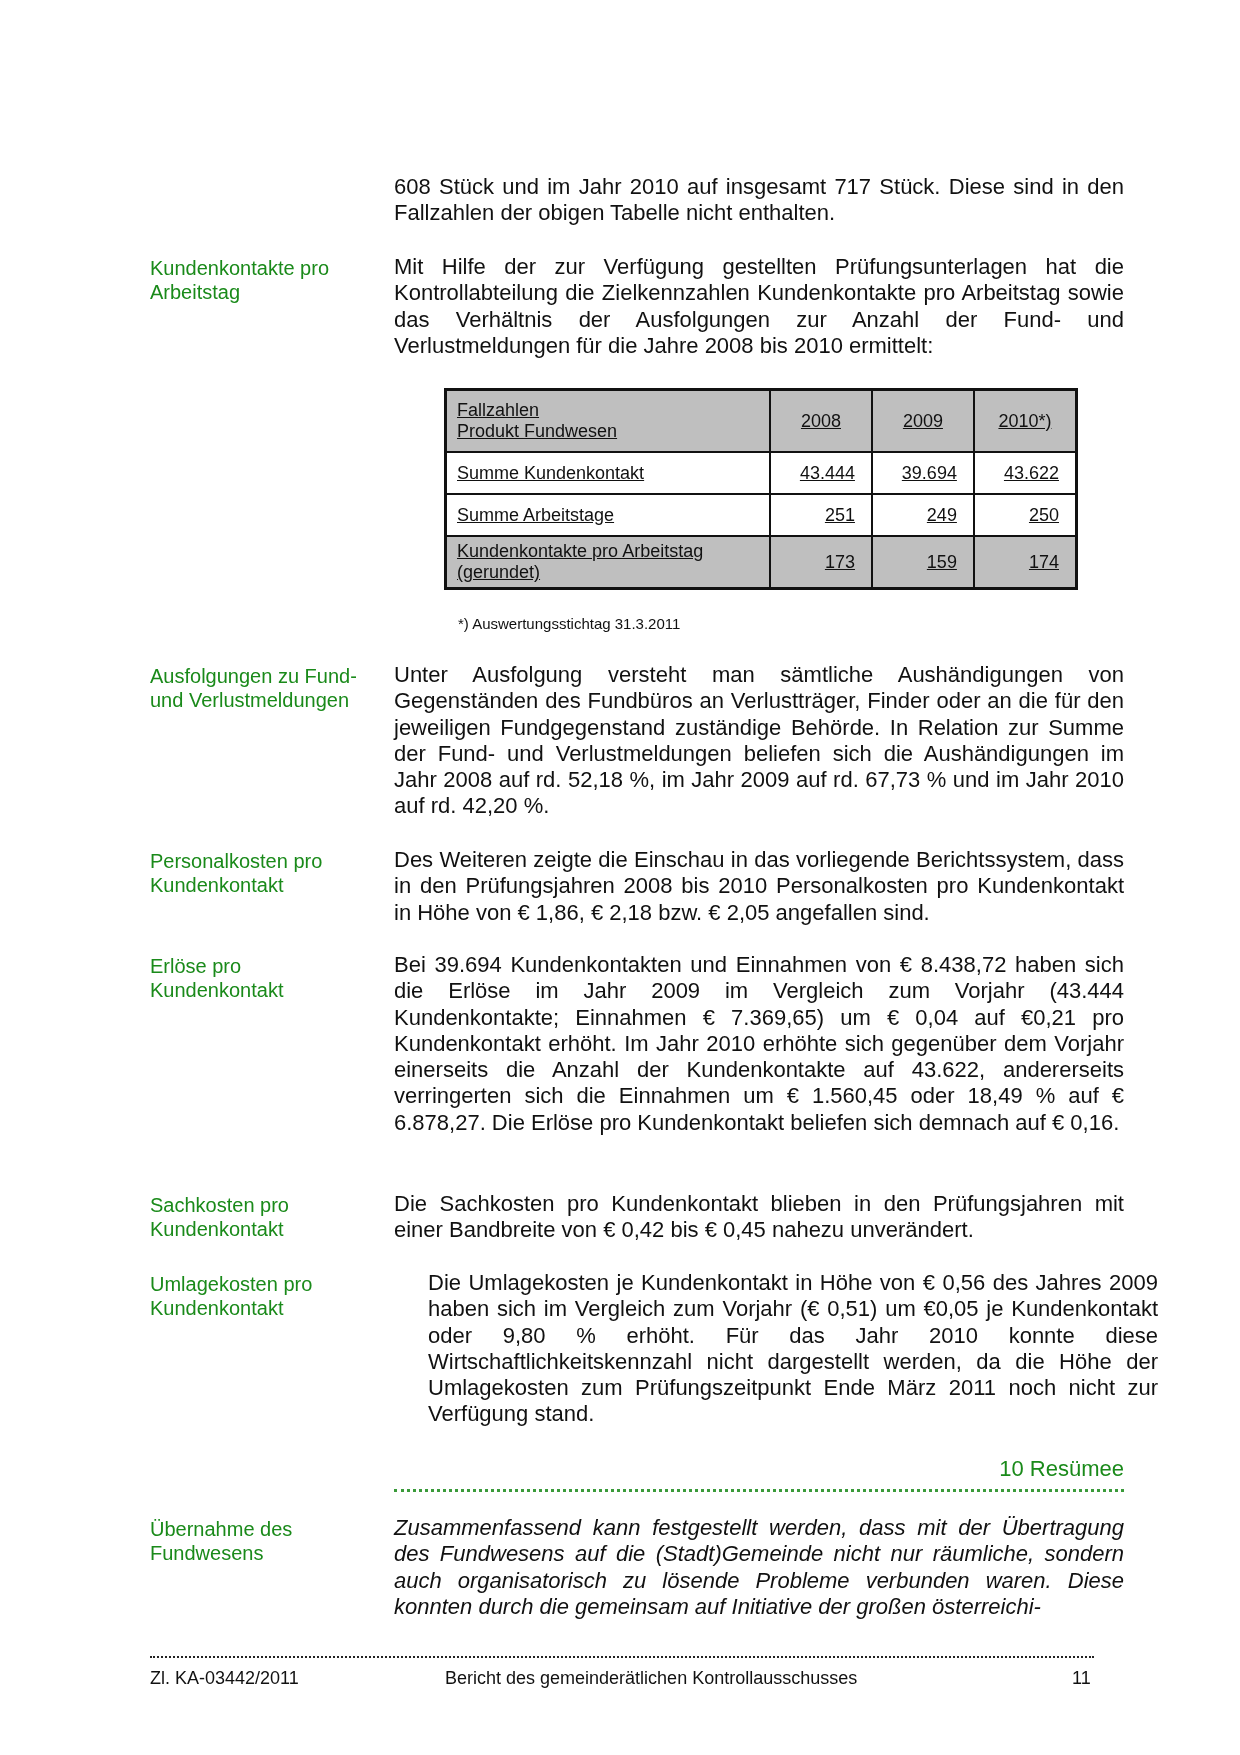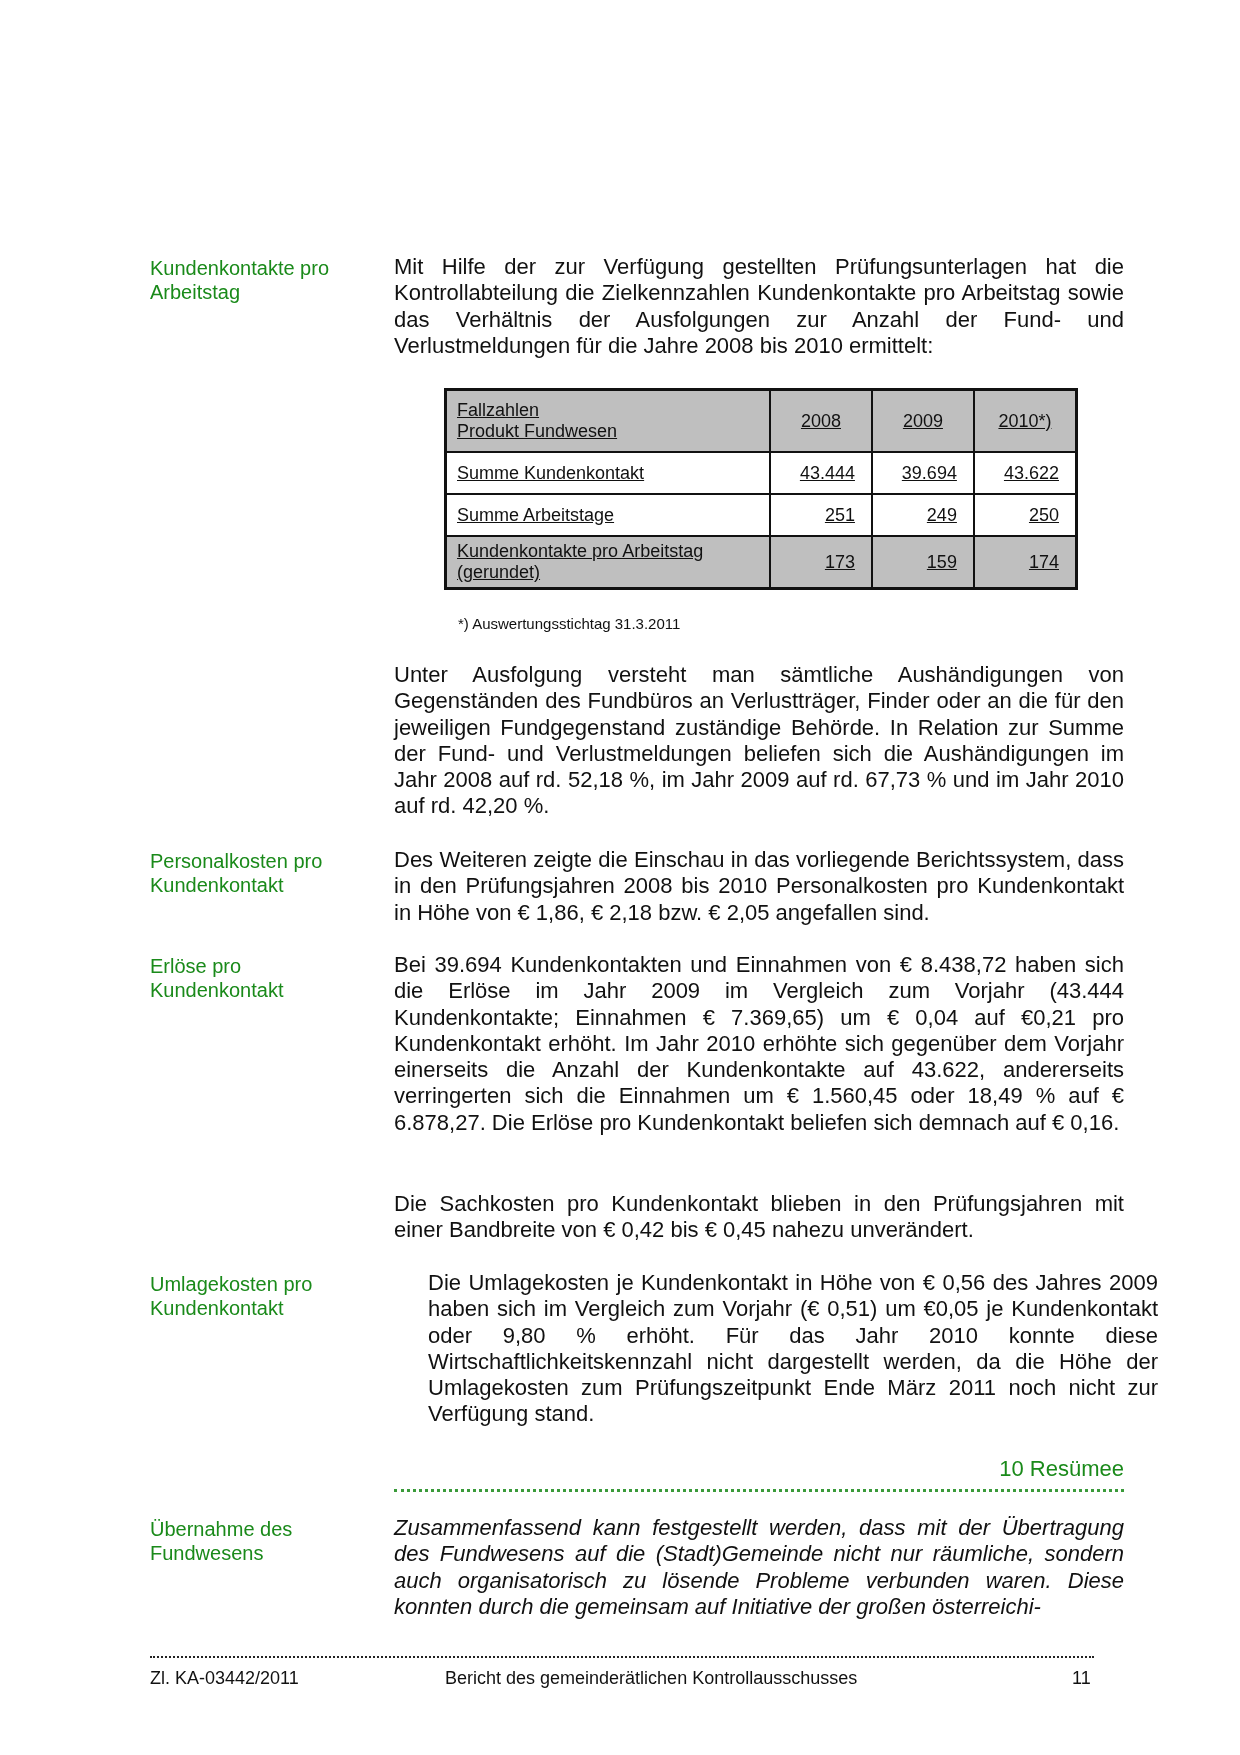--- a/index.html
+++ b/index.html
@@ -27,20 +27,23 @@
           border-top: 3px dotted #3a9a3a; }
   .footer-rule { position: absolute; left: 150px; width: 944px; top: 1656px;
           border-top: 2px dotted #222; }
   .footer { position: absolute; top: 1668px; font-size: 18px; color: #111; }
 </style>
 </head>
 <body>
 
 <div class="page">
 
+  <div class="body" style="top:174px;">
+    <p>608 Stück und im Jahr 2010 auf insgesamt 717 Stück. Diese sind in den Fallzahlen der obigen Tabelle nicht enthalten.</p>
+  </div>
 
   <div class="side" style="top:256px;">Kundenkontakte pro Arbeitstag</div>
   <div class="body" style="top:254px;">
     <p>Mit Hilfe der zur Verfügung gestellten Prüfungsunterlagen hat die Kontrollabteilung die Zielkennzahlen Kundenkontakte pro Arbeitstag sowie das Verhältnis der Ausfolgungen zur Anzahl der Fund- und Verlustmeldungen für die Jahre 2008 bis 2010 ermittelt:</p>
   </div>
 
   <table class="facts">
     <tbody>
         <tr class="head">
       <td class="lbl">
@@ -69,34 +72,36 @@
         <div>(gerundet)</div>
       </td>
       <td class="num">173</td>
       <td class="num">159</td>
       <td class="num">174</td>
     </tr>
   </tbody>
     </table>
   <div class="footnote">*) Auswertungsstichtag 31.3.2011</div>
 
+  <div class="side" style="top:664px;">Ausfolgungen zu Fund- und Verlustmeldungen</div>
   <div class="body" style="top:662px;">
     <p>Unter Ausfolgung versteht man sämtliche Aushändigungen von Gegenständen des Fundbüros an Verlustträger, Finder oder an die für den jeweiligen Fundgegenstand zuständige Behörde. In Relation zur Summe der Fund- und Verlustmeldungen beliefen sich die Aushändigungen im Jahr 2008 auf rd. 52,18 %, im Jahr 2009 auf rd. 67,73 % und im Jahr 2010 auf rd. 42,20 %.</p>
   </div>
 
   <div class="side" style="top:849px;">Personalkosten pro Kundenkontakt</div>
   <div class="body" style="top:847px;">
     <p>Des Weiteren zeigte die Einschau in das vorliegende Berichtssystem, dass in den Prüfungsjahren 2008 bis 2010 Personalkosten pro Kundenkontakt in Höhe von € 1,86, € 2,18 bzw. € 2,05 angefallen sind.</p>
   </div>
 
   <div class="side" style="top:954px;">Erlöse pro Kundenkontakt</div>
   <div class="body" style="top:952px;">
     <p>Bei 39.694 Kundenkontakten und Einnahmen von € 8.438,72 haben sich die Erlöse im Jahr 2009 im Vergleich zum Vorjahr (43.444 Kundenkontakte; Einnahmen € 7.369,65) um € 0,04 auf €0,21 pro Kundenkontakt erhöht. Im Jahr 2010 erhöhte sich gegenüber dem Vorjahr einerseits die Anzahl der Kundenkontakte auf 43.622, andererseits verringerten sich die Einnahmen um € 1.560,45 oder 18,49 % auf € 6.878,27. Die Erlöse pro Kundenkontakt beliefen sich demnach auf € 0,16.</p>
   </div>
 
+  <div class="side" style="top:1193px;">Sachkosten pro Kundenkontakt</div>
   <div class="body" style="top:1191px;">
     <p>Die Sachkosten pro Kundenkontakt blieben in den Prüfungsjahren mit einer Bandbreite von € 0,42 bis € 0,45 nahezu unverändert.</p>
   </div>
 
   <div class="side" style="top:1272px;">Umlagekosten pro Kundenkontakt</div>
   <div class="body" style="top:1270px;margin-left:34px;">
     <p>Die Umlagekosten je Kundenkontakt in Höhe von € 0,56 des Jahres 2009 haben sich im Vergleich zum Vorjahr (€ 0,51) um €0,05 je Kundenkontakt oder 9,80 % erhöht. Für das Jahr 2010 konnte diese Wirtschaftlichkeitskennzahl nicht dargestellt werden, da die Höhe der Umlagekosten zum Prüfungszeitpunkt Ende März 2011 noch nicht zur Verfügung stand.</p>
   </div>
 
   <div class="section-head">10  Resümee</div>

